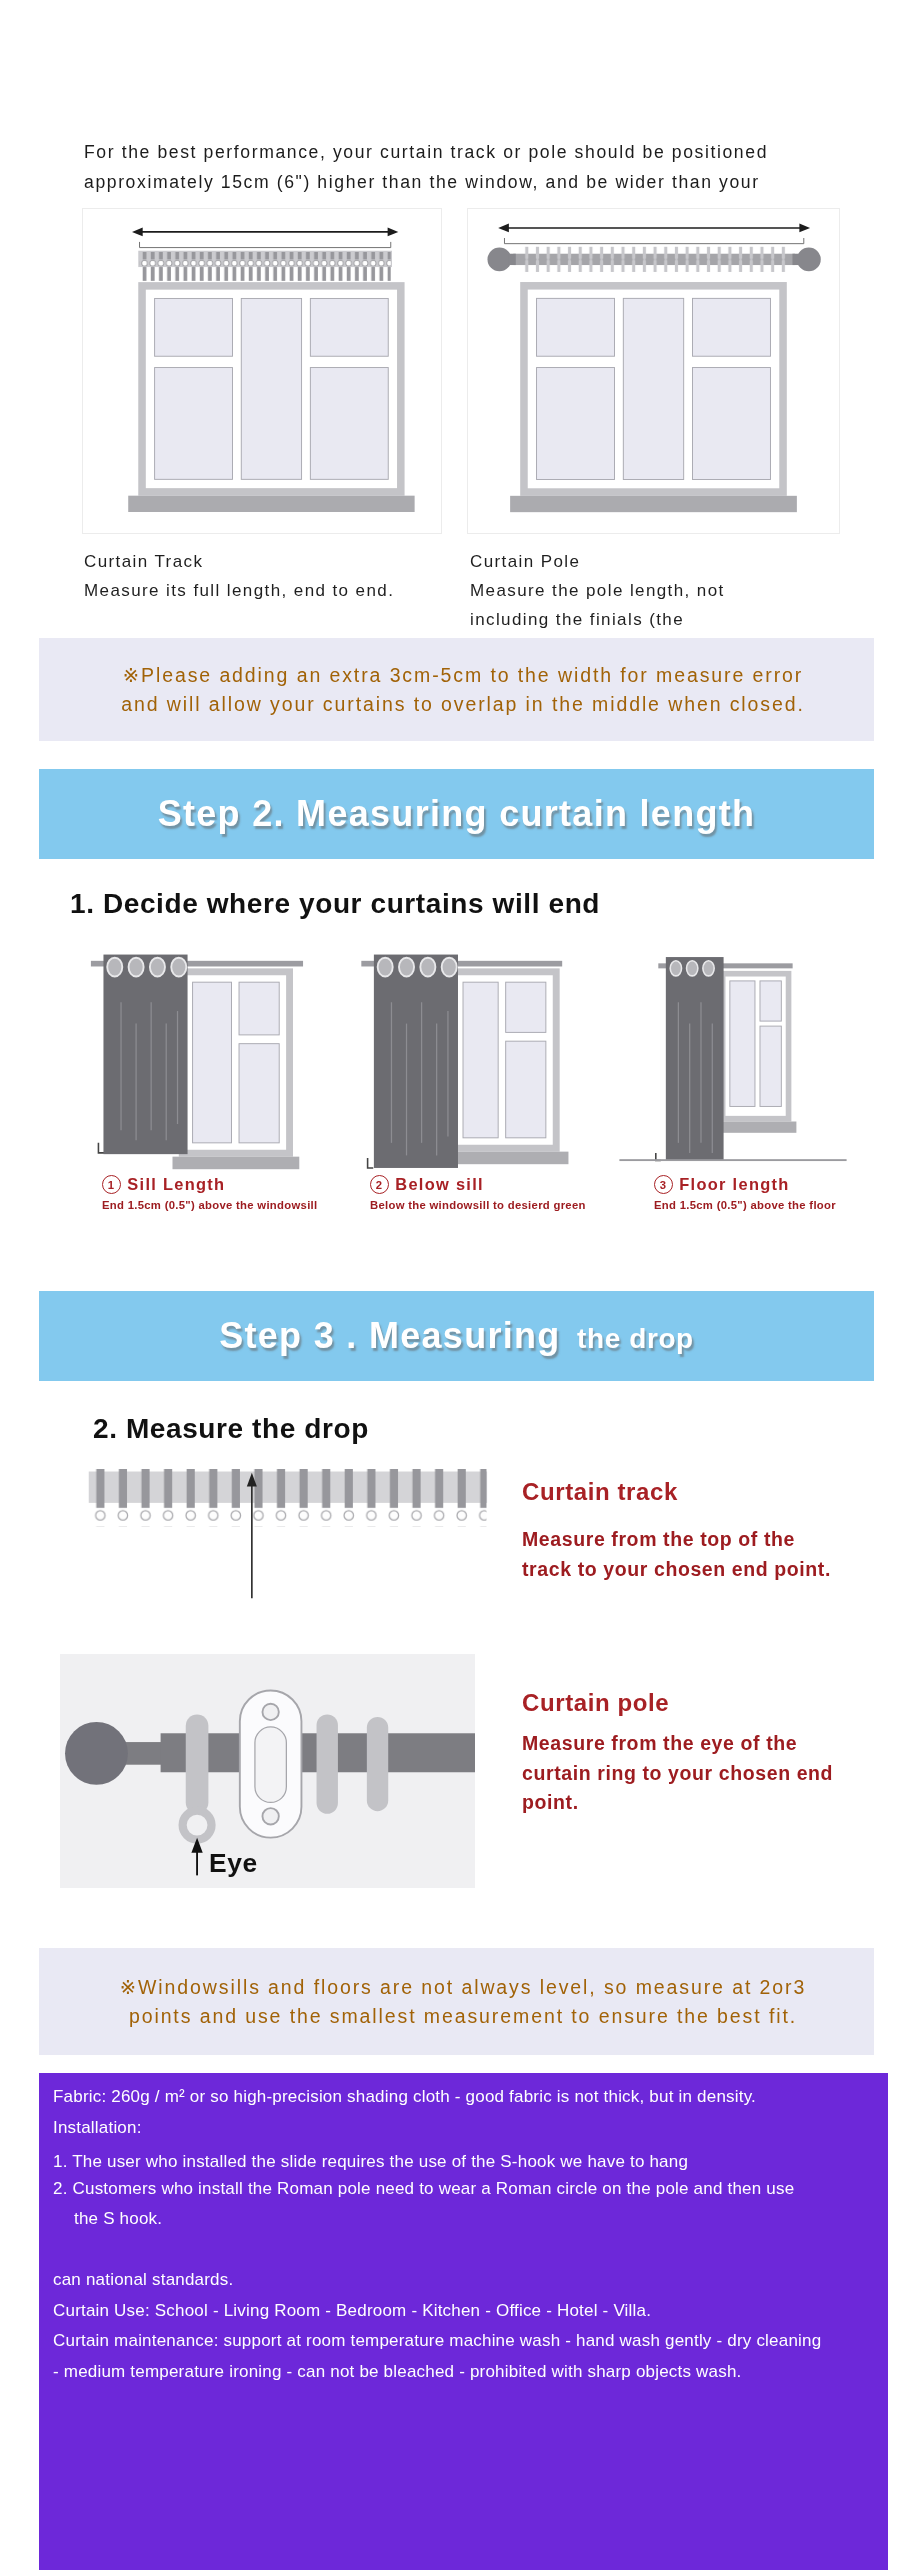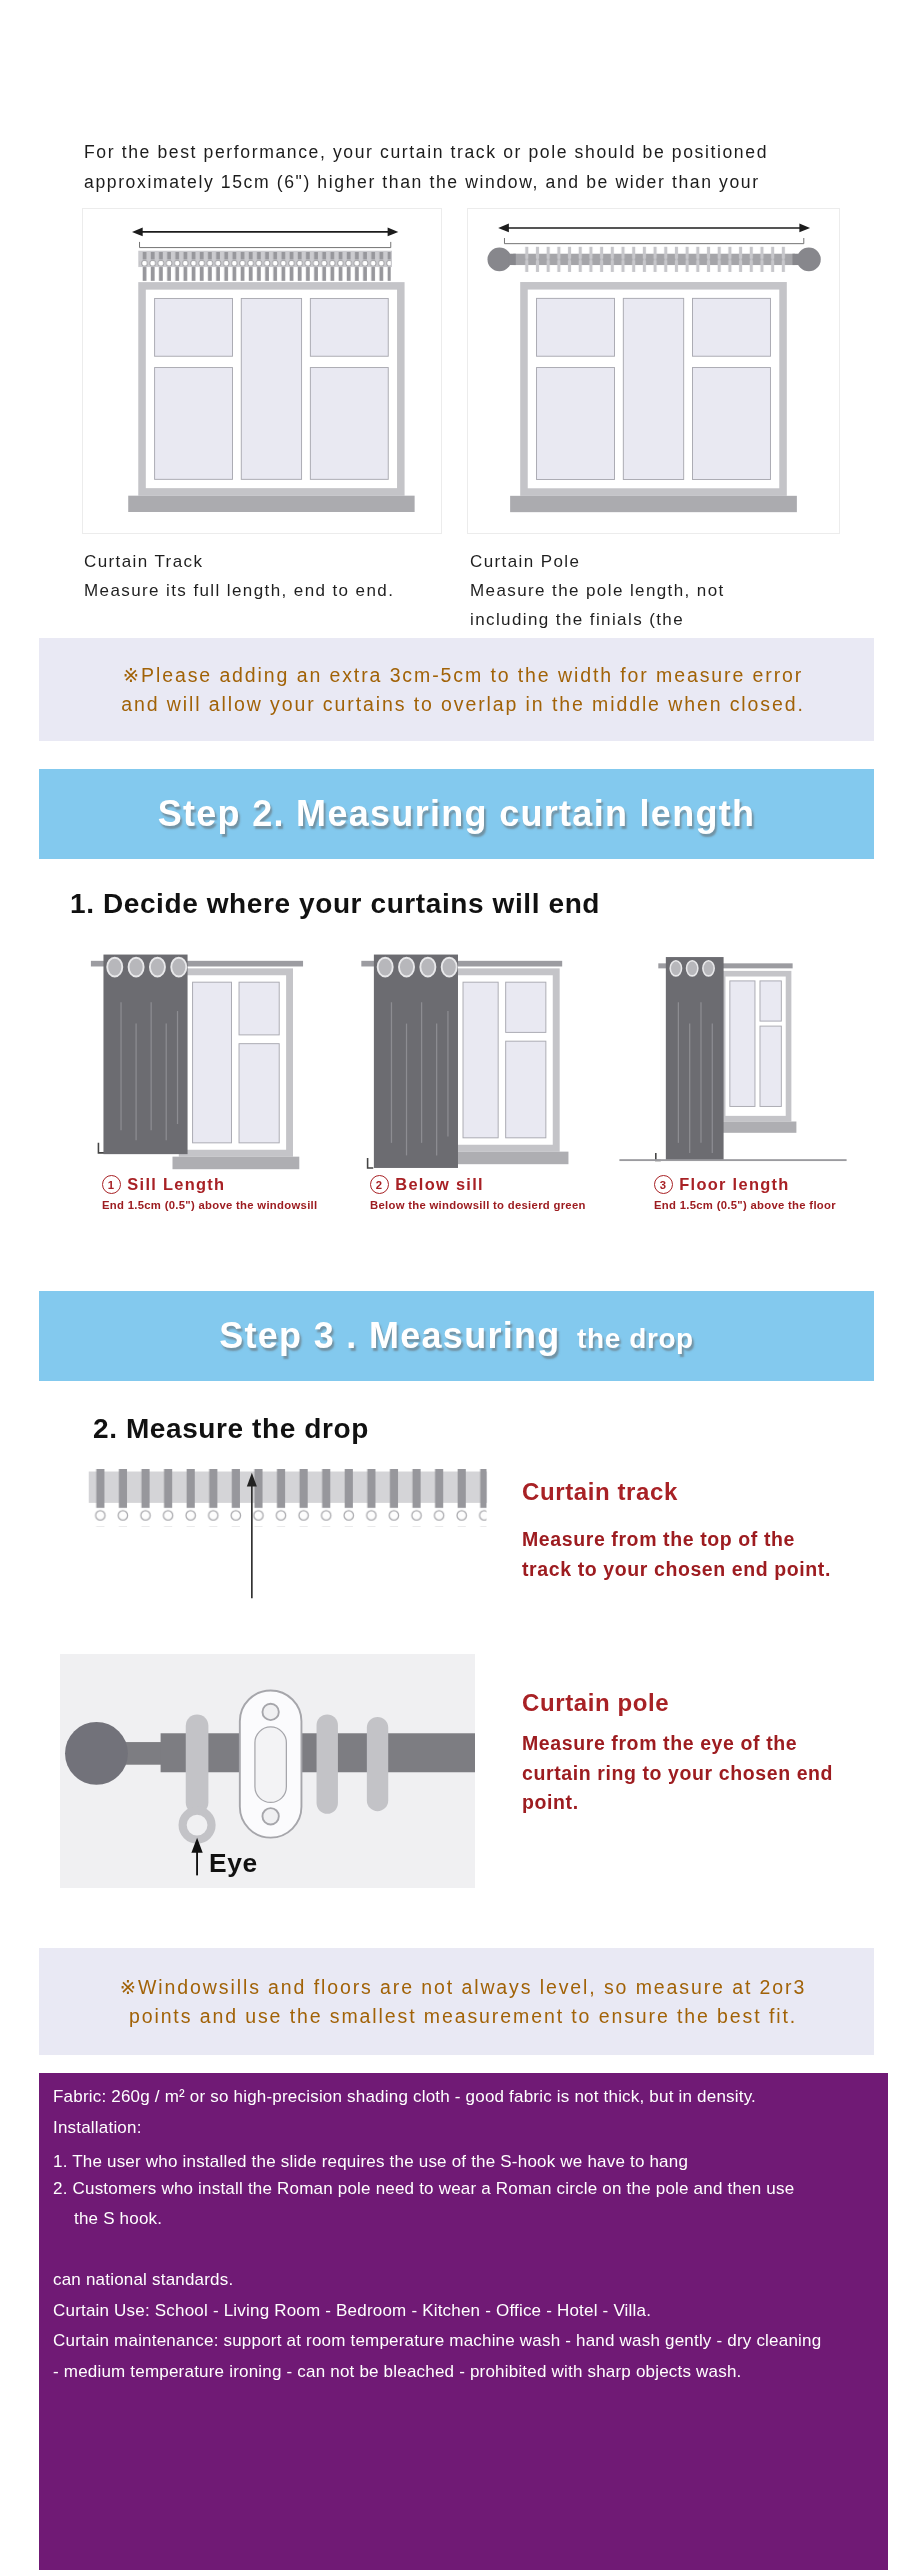--- a/index.html
+++ b/index.html
@@ -19,21 +19,21 @@
   .note-line{font-size:19.5px;color:#a16207;letter-spacing:1.9px;line-height:29px;white-space:nowrap;padding-left:13px;}
   .h-black{font-size:28px;font-weight:bold;color:#111111;letter-spacing:0.6px;white-space:nowrap;}
   .cap-title{font-size:16.4px;font-weight:bold;color:#a82125;letter-spacing:1.3px;white-space:nowrap;
              display:flex;align-items:center;}
   .cap-num{display:inline-flex;width:17px;height:17px;border:1.3px solid #a82125;border-radius:50%;
            align-items:center;justify-content:center;font-size:11.3px;font-weight:bold;margin-right:6.3px;}
   .cap-sub{font-size:11.3px;font-weight:bold;color:#9d1c20;letter-spacing:0.3px;white-space:nowrap;}
   .red-title{font-size:24px;font-weight:bold;color:#a82125;letter-spacing:0.6px;white-space:nowrap;}
   .red-line{font-size:19.5px;font-weight:bold;color:#9d1c20;letter-spacing:0.6px;line-height:30px;white-space:nowrap;}
   .diagram-box{background:#ffffff;border:0.6px solid #ececec;}
-  .info{left:39px;top:2073px;width:849px;height:497px;background:#701a75;}
+  .info{left:39px;top:2073px;width:849px;height:497px;background:#6d28d9;}
   .info-line{position:absolute;left:14px;font-size:17px;color:#ffffff;letter-spacing:0.2px;white-space:nowrap;}
   .eye-label{font-size:26.4px;font-weight:bold;color:#111111;letter-spacing:0.6px;}
 </style>
 </head>
 <body>
 
 <div id="page">
 
 
   <div class="abs para-line" style="left:84px;top:142px;">For the best performance, your curtain track or pole should be positioned</div>

